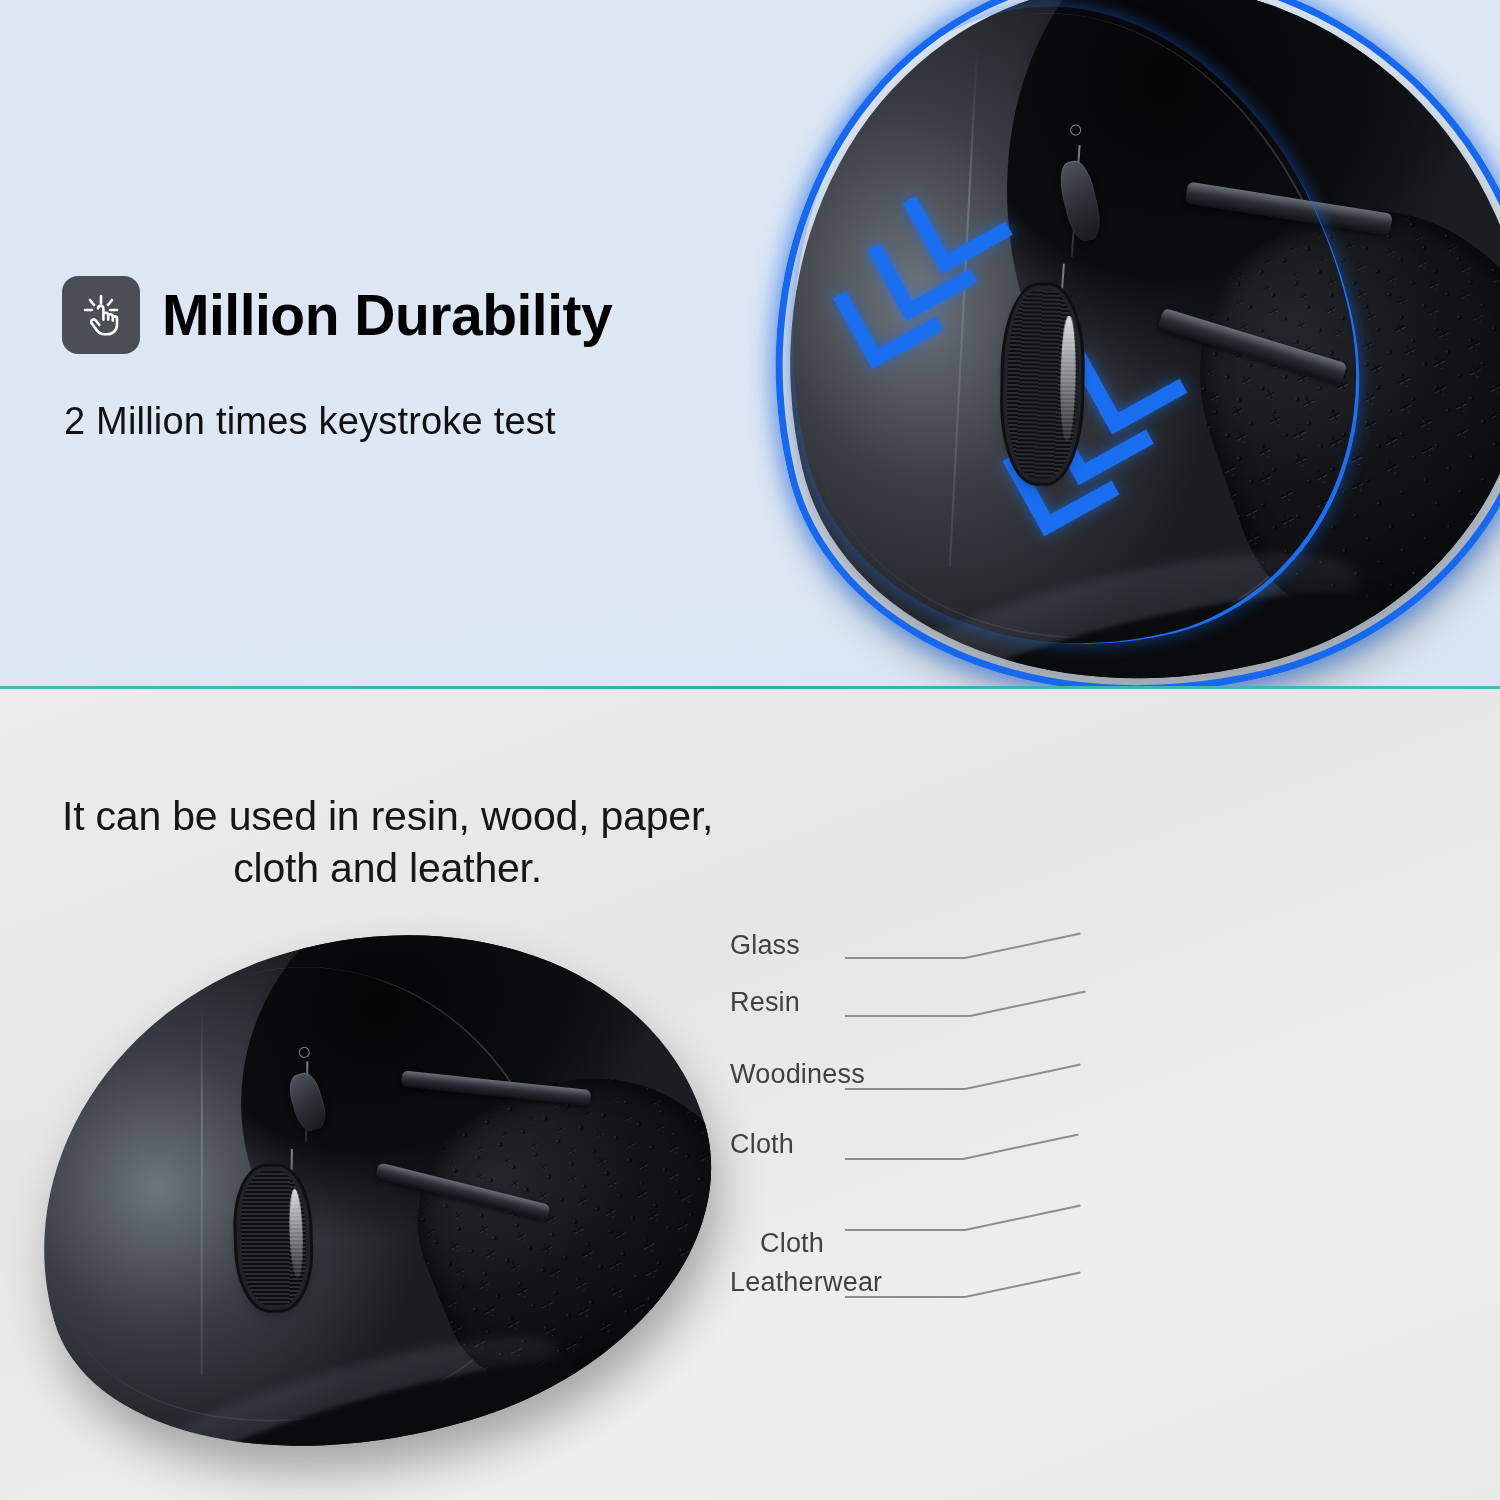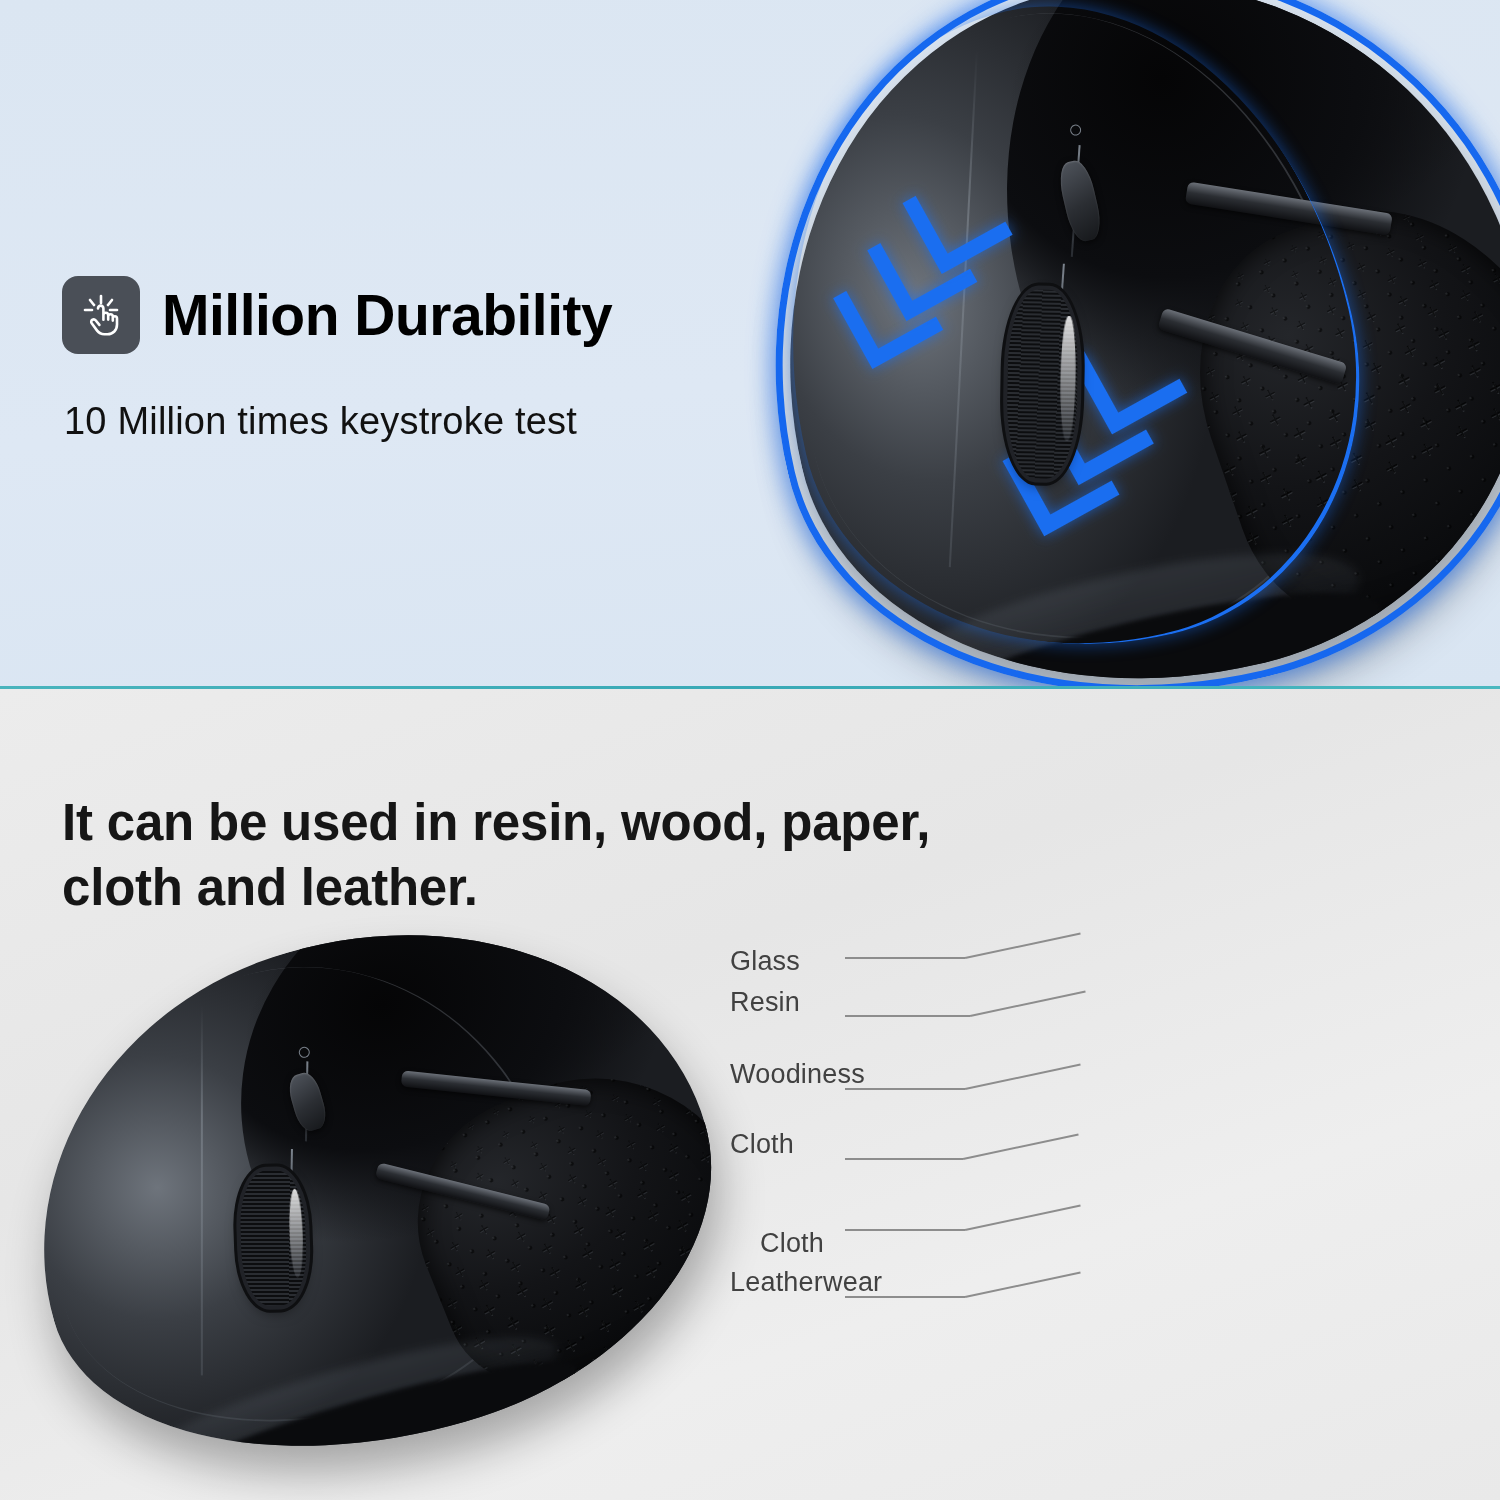--- a/index.html
+++ b/index.html
@@ -285,25 +285,26 @@
     position: absolute;
     height: 1.6px;
     background: #8d8d8d;
     transform-origin: 0 50%;
   }
 
   .section-title {
     position: absolute;
     left: 62px;
     top: 790px;
-    font-size: 51px;
-    font-weight: 700;
+    font-size: 41px;
+    font-weight: 400;
     color: #161616;
     line-height: 1.28;
     letter-spacing: -0.2px;
+    text-align: center;
   }
 </style>
 </head>
 <body>
 
 <div class="page">
 
   <div class="panel-top">
 
     <div class="mouse" id="mouse-top" style="left:780px; top:-20px; width:740px; height:700px; transform: rotate(-13deg);">
@@ -375,21 +376,21 @@
                    M26.4 24.2c0-1.4 1.1-2.5 2.4-2.5s2.4 1.1 2.4 2.5v4.4
                    M31.2 25.6c0-1.3 1-2.4 2.3-2.4s2.3 1.1 2.3 2.4v4
                    M35.8 27.4c0-1.2 1-2.2 2.1-2.2s2.1 1 2.1 2.2v6.2
                    c0 5.6-4 9.6-9.5 9.6h-3.2c-3.1 0-5.4-1.2-7.2-3.6l-5.4-7.3
                    c-.8-1.1-.6-2.6.5-3.4 1.1-.8 2.6-.6 3.4.4l3.8 4.6" stroke="#ffffff" stroke-width="2.6" stroke-linecap="round" stroke-linejoin="round" fill="none"></path>
         </svg>
       </div>
       <div class="headline">Million Durability</div>
     </div>
 
-    <div class="subhead">10 Million times keystroke test</div>
+    <div class="subhead">2 Million times keystroke test</div>
   </div>
 
   <div class="divider"></div>
 
   <div class="panel-bottom">
 
     <div class="section-title" style="top:101px;">
       <div>It can be used in resin, wood, paper,</div>
       <div>cloth and leather.</div>
     </div>
@@ -431,21 +432,21 @@
         <div class="side-bar" style="left:50%; top:54%; width:26%; transform: rotate(30deg);"></div>
 
         <div class="rim"></div>
         <div class="base-lip"></div>
       </div>
     </div>
 
     <div class="stack" id="layer-stack"></div>
 
     <div id="layer-labels">
-        <div class="layer-label" style="left: 730px; top: 241px; color: rgb(65, 65, 65); margin-top: 16px;">Glass</div>
+        <div class="layer-label" style="left: 730px; top: 241px; color: rgb(65, 65, 65);">Glass</div>
         <div class="leader" style="left: 845px; top: 268px; width: 120px; background: rgb(141, 141, 141);"></div>
         <div class="leader" style="left: 965px; top: 268px; width: 118px; transform: rotate(-12deg); background: rgb(141, 141, 141);"></div>
         <div class="layer-label" style="left: 730px; top: 298px; color: rgb(65, 65, 65);">Resin</div>
         <div class="leader" style="left: 845px; top: 326px; width: 125px; background: rgb(141, 141, 141);"></div>
         <div class="leader" style="left: 970px; top: 326px; width: 118px; transform: rotate(-12deg); background: rgb(141, 141, 141);"></div>
         <div class="layer-label" style="left: 730px; top: 370px; color: rgb(65, 65, 65);">Woodiness</div>
         <div class="leader" style="left: 845px; top: 399px; width: 120px; background: rgb(141, 141, 141);"></div>
         <div class="leader" style="left: 965px; top: 399px; width: 118px; transform: rotate(-12deg); background: rgb(141, 141, 141);"></div>
         <div class="layer-label" style="left: 730px; top: 440px; color: rgb(65, 65, 65);">Cloth</div>
         <div class="leader" style="left: 845px; top: 469px; width: 118px; background: rgb(141, 141, 141);"></div>

